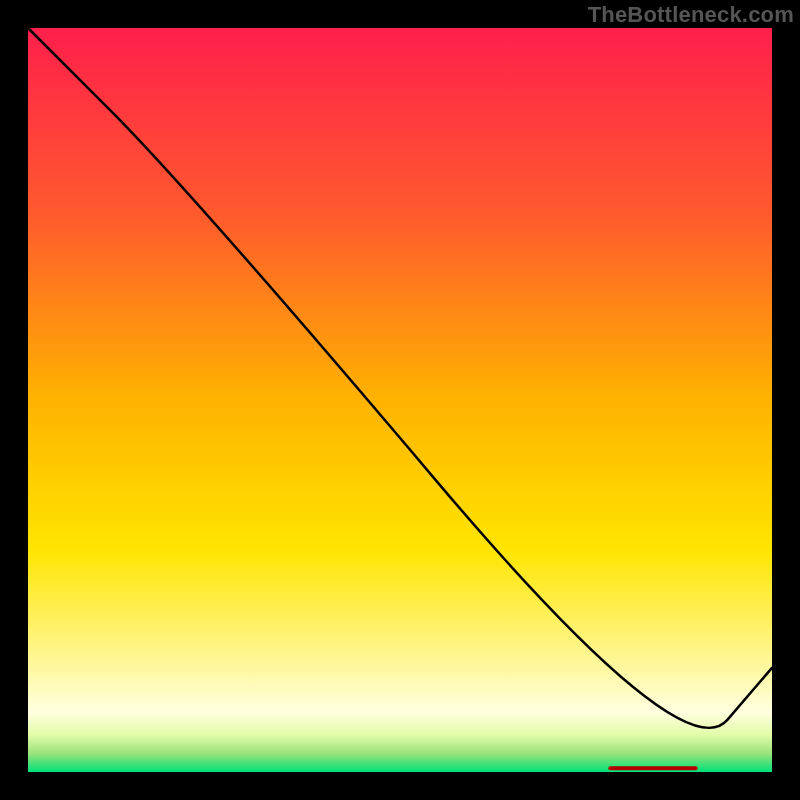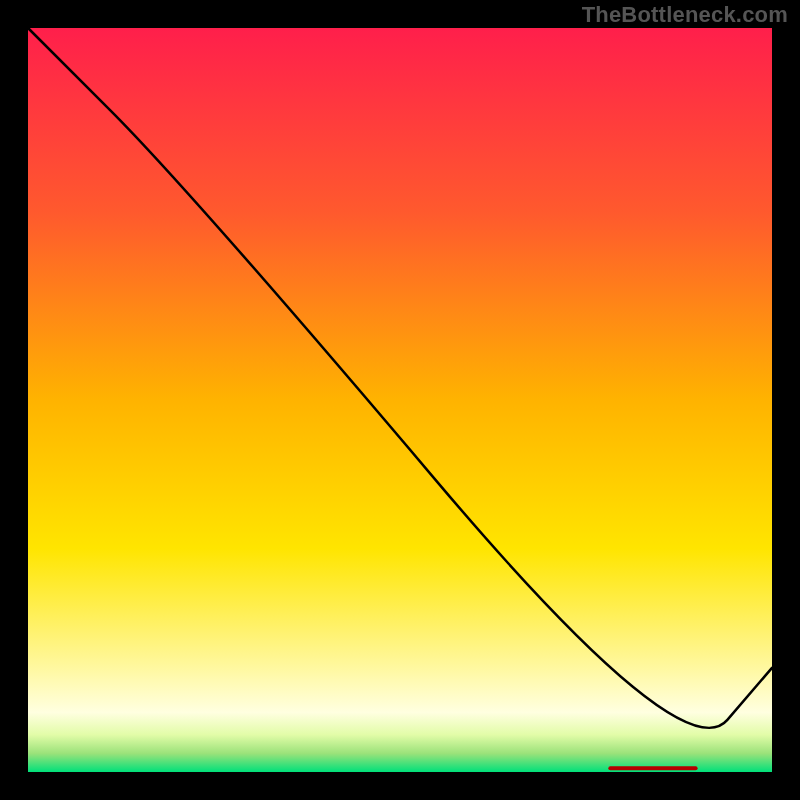--- a/index.html
+++ b/index.html
@@ -12,21 +12,21 @@
     overflow: hidden;
   }
   .container {
     position: relative;
     width: 800px;
     height: 800px;
   }
   .watermark {
     position: absolute;
     top: 2px;
-    right: 12px;
+    right: 6px;
     color: #555555;
     font-size: 22px;
     font-weight: 600;
     letter-spacing: 0.2px;
     user-select: none;
   }
   svg.plot {
     position: absolute;
     left: 0;
     top: 0;

